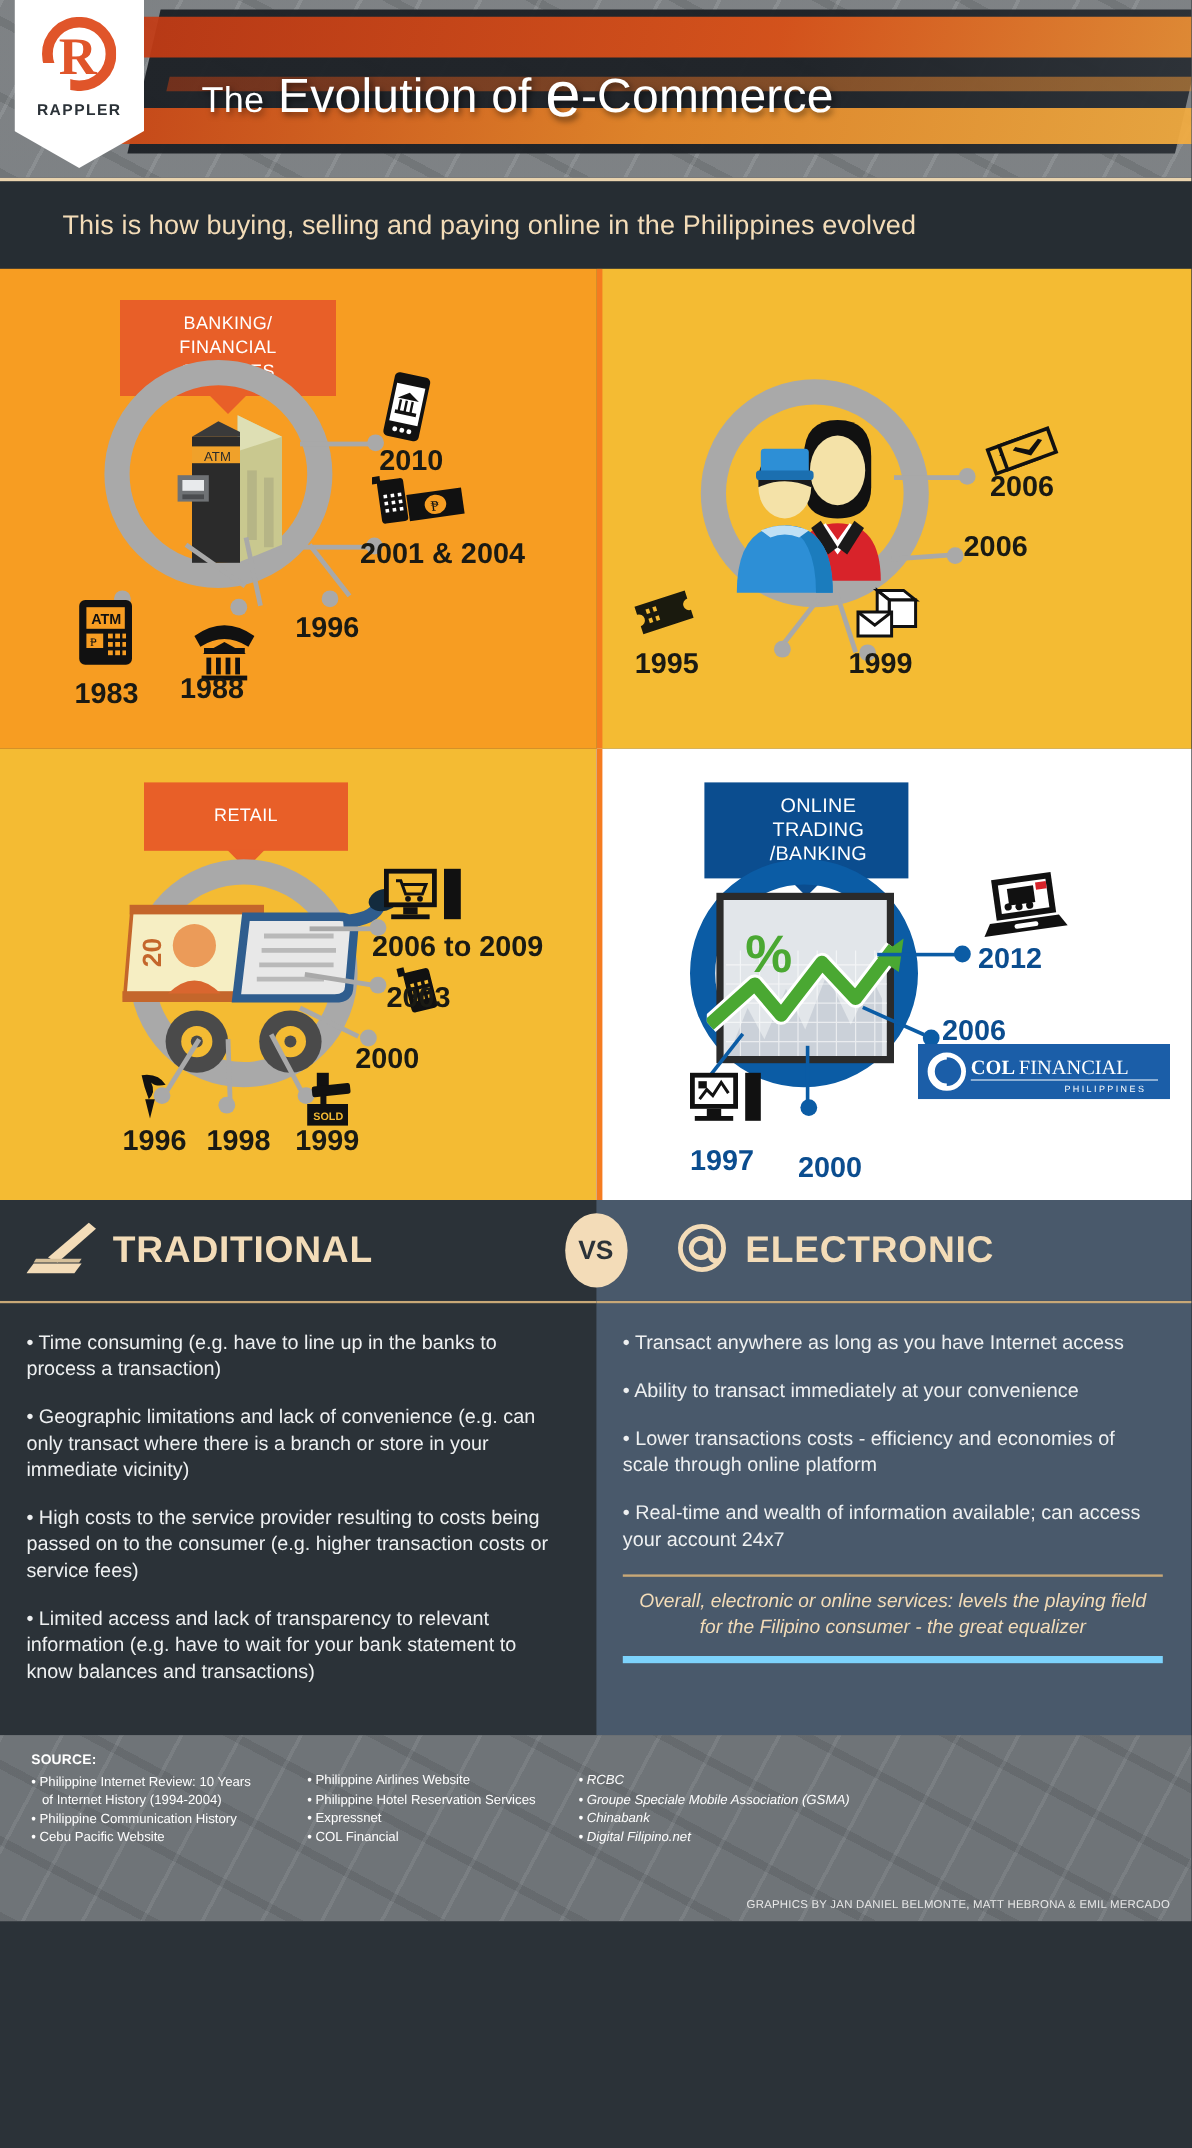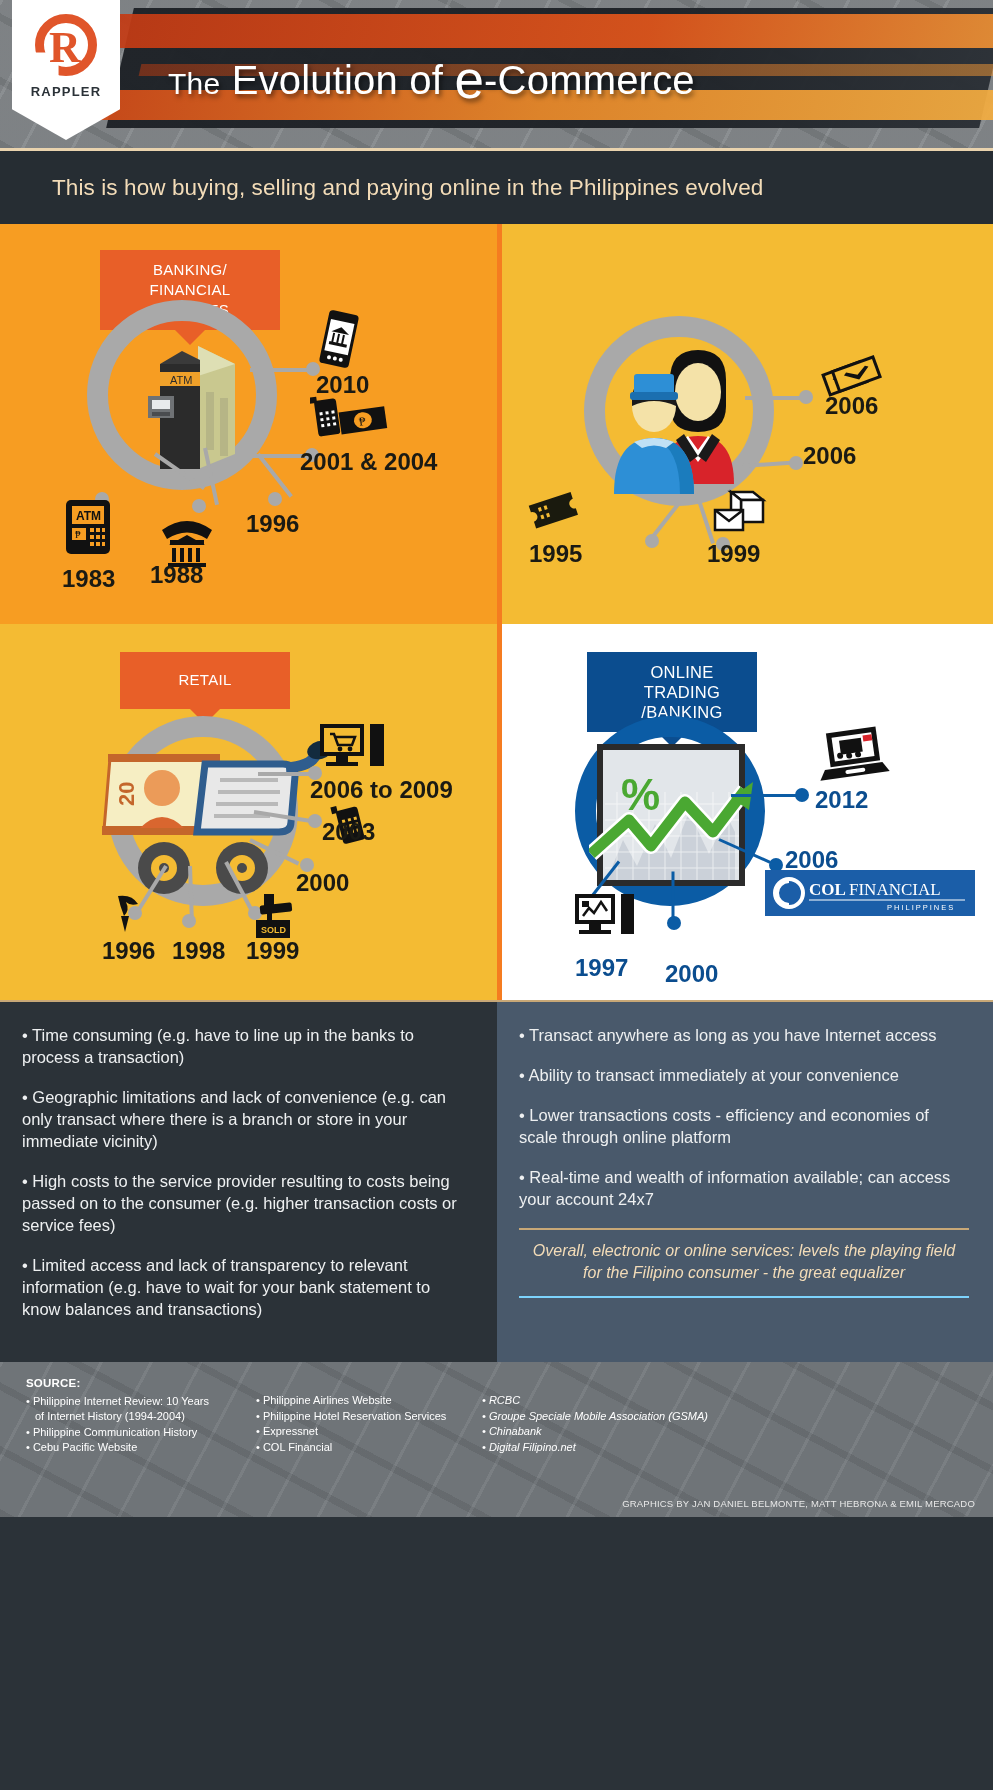--- a/index.html
+++ b/index.html
@@ -154,21 +154,21 @@
     width: 52px; height: 62px; border-radius: 50%; background: #f3dcb8;
     display: flex; align-items: center; justify-content: center;
     color: #2b3238; font-size: 22px; font-weight: bold; z-index: 4;
   }
 
   .cmp-wrap { display: flex; width: 993px; height: 362px; }
   .cmp-left { width: 497px; background: #2b3238; border-top: 2px solid #c8a877; padding: 22px 26px 0 22px; }
   .cmp-right { width: 496px; background: #49596b; border-top: 2px solid #c8a877; padding: 22px 24px 0 22px; }
   .cmp-item { color: #eef0f1; font-size: 16.5px; line-height: 22px; margin-bottom: 18px; }
   .overall {
-    margin-top: 6px; border-top: 2px solid #c8a877; border-bottom: 2px solid #7dd3fc;
+    margin-top: 6px; border-top: 2px solid #c8a877; border-bottom: 6px solid #7dd3fc;
     padding: 10px 6px 12px; color: #f3dcb8; font-style: italic;
     font-size: 16px; line-height: 22px; text-align: center;
   }
 
   
   .source {
     position: relative; width: 993px; height: 155px;
     background: #6f7478; overflow: hidden;
   }
   .src-pattern {
@@ -595,20 +595,43 @@
           <rect x="16" y="32" width="12" height="6" fill="#111"></rect>
           <rect x="6" y="38" width="32" height="4" fill="#111"></rect>
           <rect x="48" y="2" width="13" height="40" fill="#111"></rect>
         </svg>
       </div>
       <div class="year blue" style="left:78px; top:330px;">1997</div>
       <div class="year blue" style="left:168px; top:336px;">2000</div>
     </div>
   </div>
 
+  <div class="vs-wrap">
+    <div class="vs-left">
+      <span style="margin-left:22px;">
+        <svg width="62" height="46" viewBox="0 0 62 46">
+          <path d="M52 2 l6 5 l-32 28 l-8 -4z" fill="#f3dcb8"></path>
+          <path d="M6 36 l40 0 l-6 8 l-40 0z" fill="#f3dcb8"></path>
+          <path d="M8 32 l38 0 l-2 3 l-38 0z" fill="#d6c09a"></path>
+        </svg>
+      </span>
+      <span class="vs-heading" style="margin-left:10px;">TRADITIONAL</span>
+    </div>
+    <div class="vs-right">
+      <span style="margin-left:64px;">
+        <svg width="48" height="46" viewBox="0 0 48 46">
+          <circle cx="24" cy="23" r="18" fill="none" stroke="#f3dcb8" stroke-width="4"></circle>
+          <circle cx="23" cy="23" r="8" fill="none" stroke="#f3dcb8" stroke-width="4"></circle>
+          <path d="M31 15 l0 14 q0 6 8 4" fill="none" stroke="#f3dcb8" stroke-width="4"></path>
+        </svg>
+      </span>
+      <span class="vs-heading" style="margin-left:12px;">ELECTRONIC</span>
+    </div>
+    <div class="vs-badge">VS</div>
+  </div>
 
   <div class="cmp-wrap">
     <div class="cmp-left">
       <div class="cmp-item">• Time consuming (e.g. have to line up in the banks to process a transaction)</div>
       <div class="cmp-item">• Geographic limitations and lack of convenience (e.g. can only transact where there is a branch or store in your immediate vicinity)</div>
       <div class="cmp-item">• High costs to the service provider resulting to costs being passed on to the consumer (e.g. higher transaction costs or service fees)</div>
       <div class="cmp-item">• Limited access and lack of transparency to relevant information (e.g. have to wait for your bank statement to know balances and transactions)</div>
     </div>
     <div class="cmp-right">
       <div class="cmp-item">• Transact anywhere as long as you have Internet access</div>

